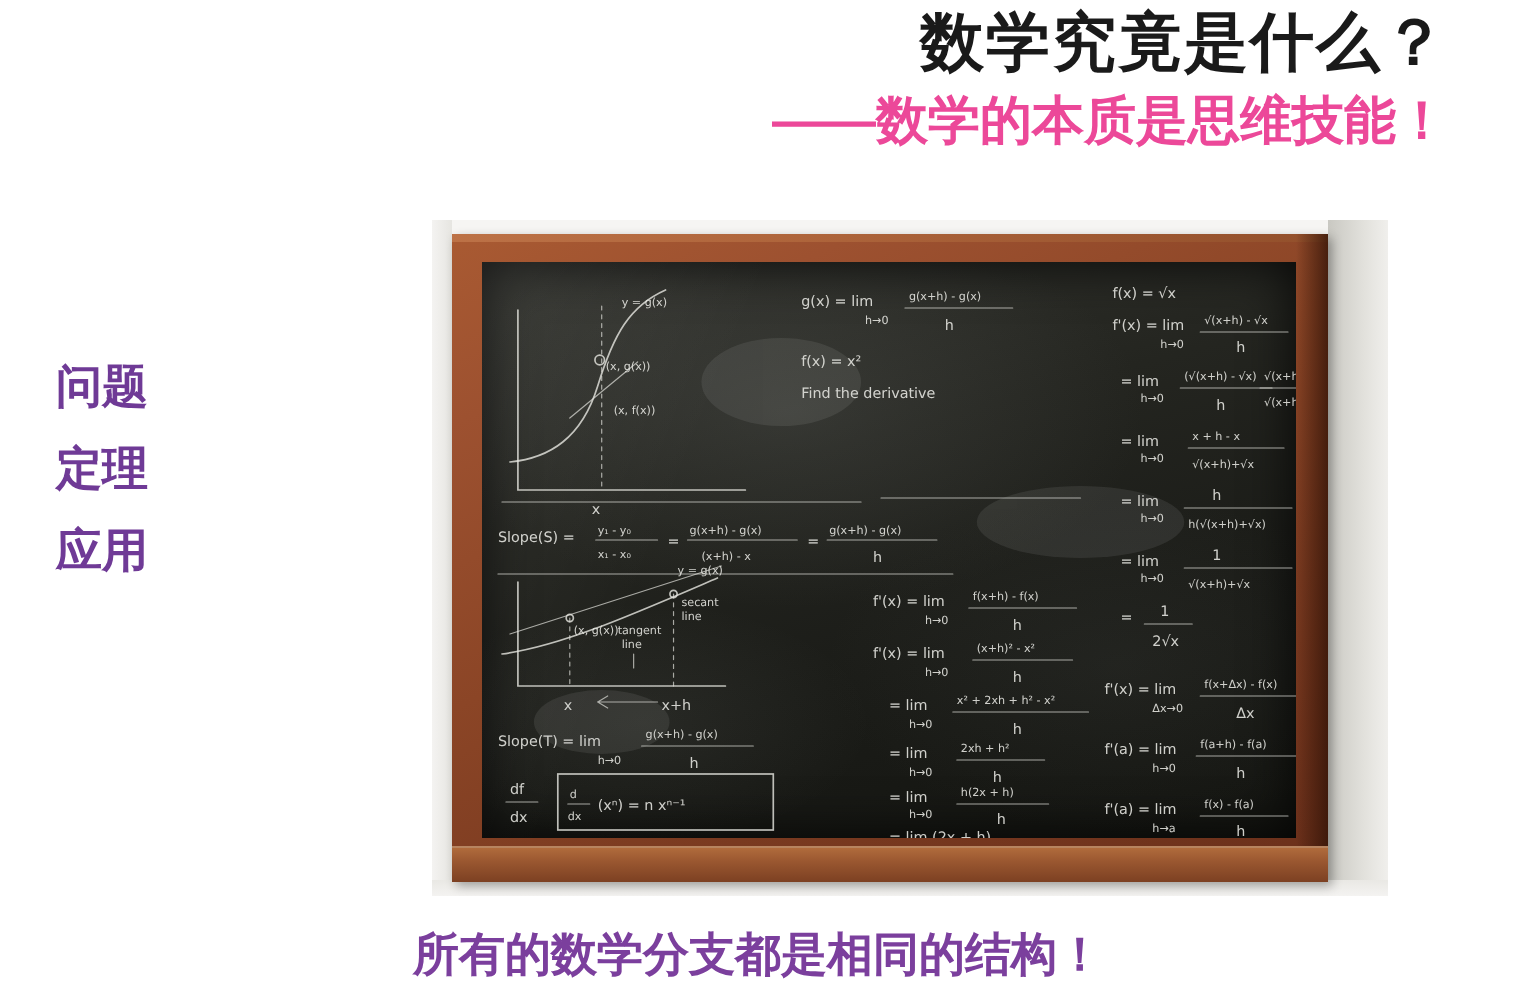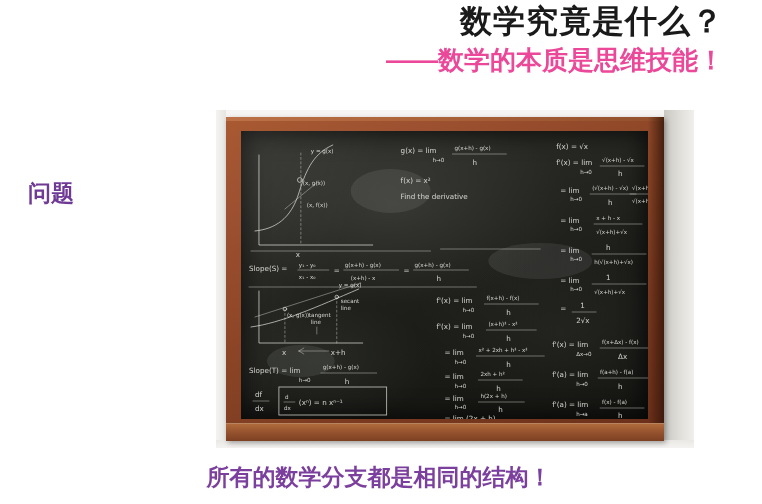--- a/index.html
+++ b/index.html
@@ -171,20 +171,22 @@
 </head>
 <body>
 
 <div id="title-block">
   <div id="slide-title">数学究竟是什么？</div>
   <div id="slide-subtitle">——数学的本质是思维技能！</div>
 </div>
 
 <div id="concept-list">
   <div class="concept-item">问题</div>
+  <div class="concept-item">定理</div>
+  <div class="concept-item">应用</div>
 </div>
 
 <div id="blackboard-photo">
   <div id="wall-top"></div>
   <div id="wall-left"></div>
   <div id="wall-right"></div>
   <div id="wall-bottom"></div>
 
   <div id="board-frame">
     <div id="frame-hilite-top"></div>

